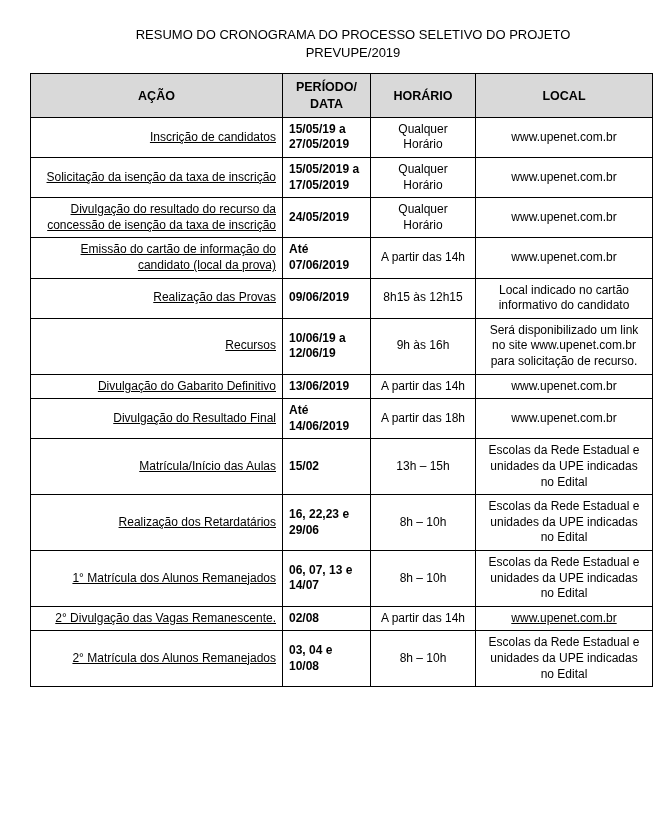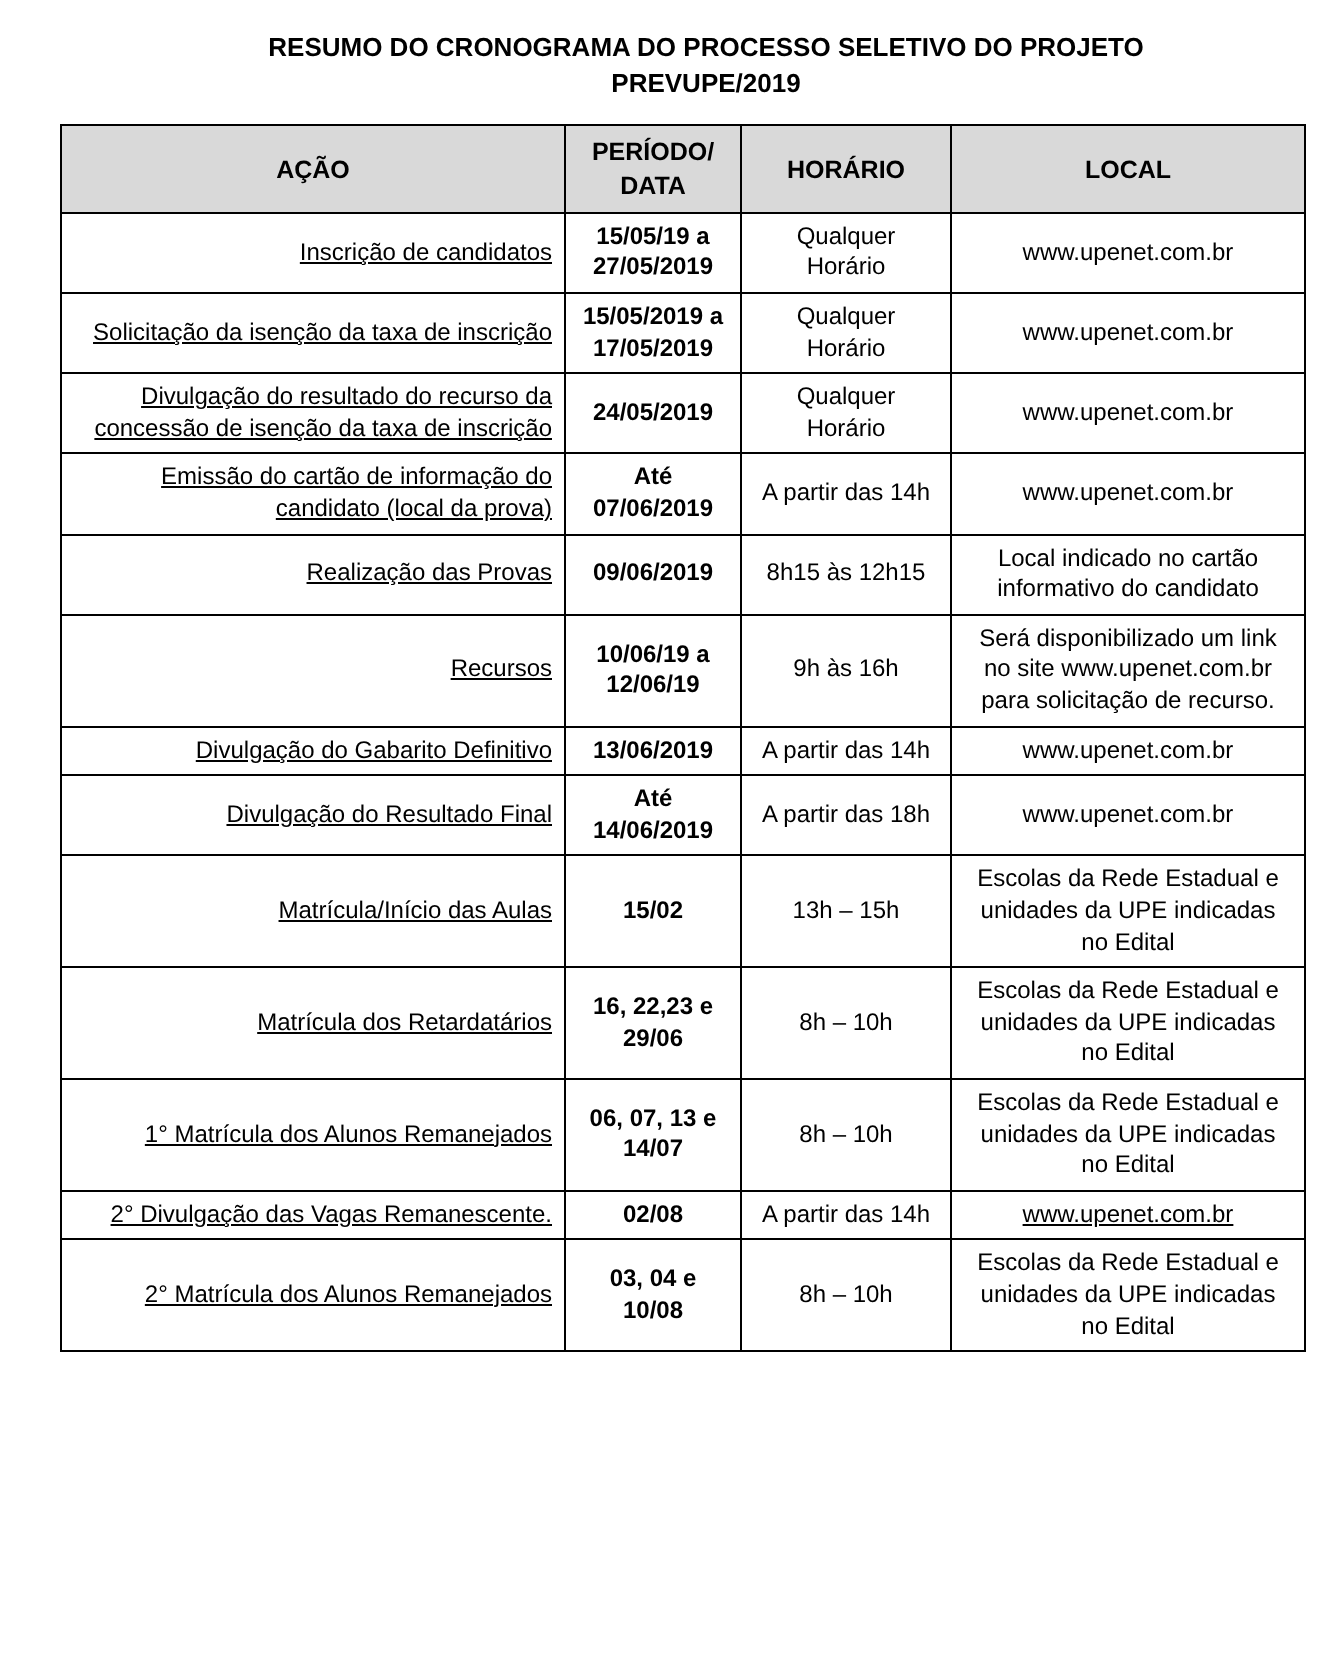--- a/index.html
+++ b/index.html
@@ -7,24 +7,24 @@
     width: 662px;
     height: 827px;
     overflow: hidden;
     background: #ffffff;
     font-family: "Liberation Sans", sans-serif;
     color: #000000;
     position: relative;
   }
   .title {
     text-align: center;
-    font-weight: bold;
+    font-weight: normal;
     font-size: 13px;
     line-height: 1.4;
-    padding-top: 15px;
+    padding-top: 26px;
     margin-left: 44px;
   }
   table.schedule {
     border-collapse: collapse;
     table-layout: fixed;
     width: 622px;
     margin: 11px 0 0 30px;
   }
   table.schedule th, table.schedule td {
     border: 1px solid #000000;
@@ -39,21 +39,21 @@
     font-weight: bold;
     text-align: center;
     font-size: 12.5px;
     padding: 5px 4px;
   }
   .col-acao    { width: 252px; }
   .col-periodo { width: 88px; }
   .col-horario { width: 105px; }
   .col-local   { width: 177px; }
   td.acao    { text-align: right; text-decoration: underline; }
-  td.periodo { text-align: center; font-weight: bold; }
+  td.periodo { font-weight: bold; }
   td.horario { text-align: center; margin-left: 13px; }
   td.local   { text-align: center; }
   .pre { white-space: pre-line; }
   .link { text-decoration: underline; }
 </style>
 </head>
 <body>
 
 <div class="page">
 
@@ -127,21 +127,21 @@
         <td class="horario">A partir das 18h</td>
         <td class="local">www.upenet.com.br</td>
       </tr>
       <tr>
         <td class="acao">Matrícula/Início das Aulas</td>
         <td class="periodo">15/02</td>
         <td class="horario">13h – 15h</td>
         <td class="local">Escolas da Rede Estadual e unidades da UPE indicadas no Edital</td>
       </tr>
       <tr>
-        <td class="acao">Matrícula dos Retardatários</td>
+        <td class="acao">Realização dos Retardatários</td>
         <td class="periodo">16, 22,23 e 29/06</td>
         <td class="horario">8h – 10h</td>
         <td class="local">Escolas da Rede Estadual e unidades da UPE indicadas no Edital</td>
       </tr>
       <tr>
         <td class="acao">1° Matrícula dos Alunos Remanejados</td>
         <td class="periodo">06, 07, 13 e 14/07</td>
         <td class="horario">8h – 10h</td>
         <td class="local">Escolas da Rede Estadual e unidades da UPE indicadas no Edital</td>
       </tr>

